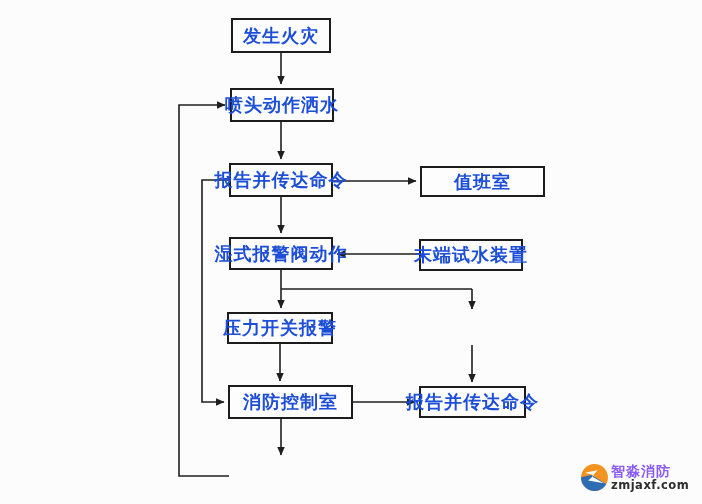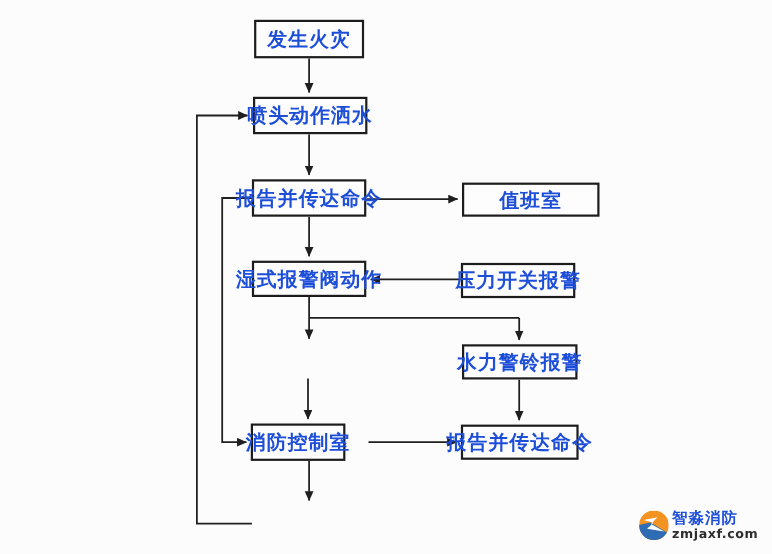--- a/index.html
+++ b/index.html
@@ -33,34 +33,34 @@
   }
   
   #node-fire            { left: 231px; top: 18px;  width: 100px; height: 35px; }
   #node-sprinkler       { left: 230px; top: 88px;  width: 104px; height: 34px; }
   #node-flow-indicator  { left: 229px; top: 163px; width: 104px; height: 34px; }
   #node-wet-valve       { left: 229px; top: 237px; width: 104px; height: 33px; }
   #node-duty-room       { left: 420px; top: 166px; width: 125px; height: 31px; }
   #node-end-test        { left: 419px; top: 239px; width: 104px; height: 32px; }
   #node-pressure-switch { left: 227px; top: 312px; width: 106px; height: 32px; }
   #node-hydraulic-bell  { left: 420px; top: 313px; width: 105px; height: 32px; }
-  #node-control-room    { left: 228px; top: 385px; width: 86px; height: 34px; font-family: Liberation Serif, serif; }
+  #node-control-room    { left: 228px; top: 385px; width: 125px; height: 34px; font-family: Liberation Serif, serif; }
   #node-report          { left: 419px; top: 386px; width: 107px; height: 32px; }
   #node-start-pump      { left: 229px; top: 459px; width: 104px; height: 34px; }
 
   .watermark {
     position: absolute;
     left: 581px; top: 464px;
     display: flex;
     align-items: center;
   }
   .wm-logo { width: 27px; height: 27px; margin-right: 3px; }
   .wm-text { display: flex; flex-direction: column; line-height: 1.05; }
   .wm-brand {
-    color: #1d4ed8;
+    color: #8b5cf6;
     font-size: 14px;
     font-weight: bold;
     letter-spacing: 1px;
   }
   .wm-domain {
     color: #2d2d2d;
     font-size: 11.5px;
     font-weight: bold;
     letter-spacing: 0.5px;
   }
@@ -92,22 +92,22 @@
       <polyline points="229,476 179,476 179,105 225,105" marker-end="url(#arw)"></polyline>
       <polyline points="229,180 202,180 202,402 224,402" marker-end="url(#arw)"></polyline>
     </g>
   </svg>
 
   <div class="node" id="node-fire">发生火灾</div>
   <div class="node" id="node-sprinkler">喷头动作洒水</div>
   <div class="node" id="node-flow-indicator">报告并传达命令</div>
   <div class="node" id="node-wet-valve">湿式报警阀动作</div>
   <div class="node" id="node-duty-room">值班室</div>
-  <div class="node" id="node-end-test">压力开关报警</div>
-  <div class="node" id="node-hydraulic-bell">水力警铃报警</div>
+  <div class="node" id="node-end-test">末端试水装置</div>
+  <div class="node" id="node-pressure-switch">压力开关报警</div>
   <div class="node" id="node-control-room">消防控制室</div>
   <div class="node" id="node-report">报告并传达命令</div>
 
   <div class="watermark">
     <svg class="wm-logo" viewBox="0 0 26 26" xmlns="http://www.w3.org/2000/svg">
       <defs>
           <clipPath id="wmclip">
             <circle cx="13" cy="13" r="13"></circle>
           </clipPath>
         </defs>

